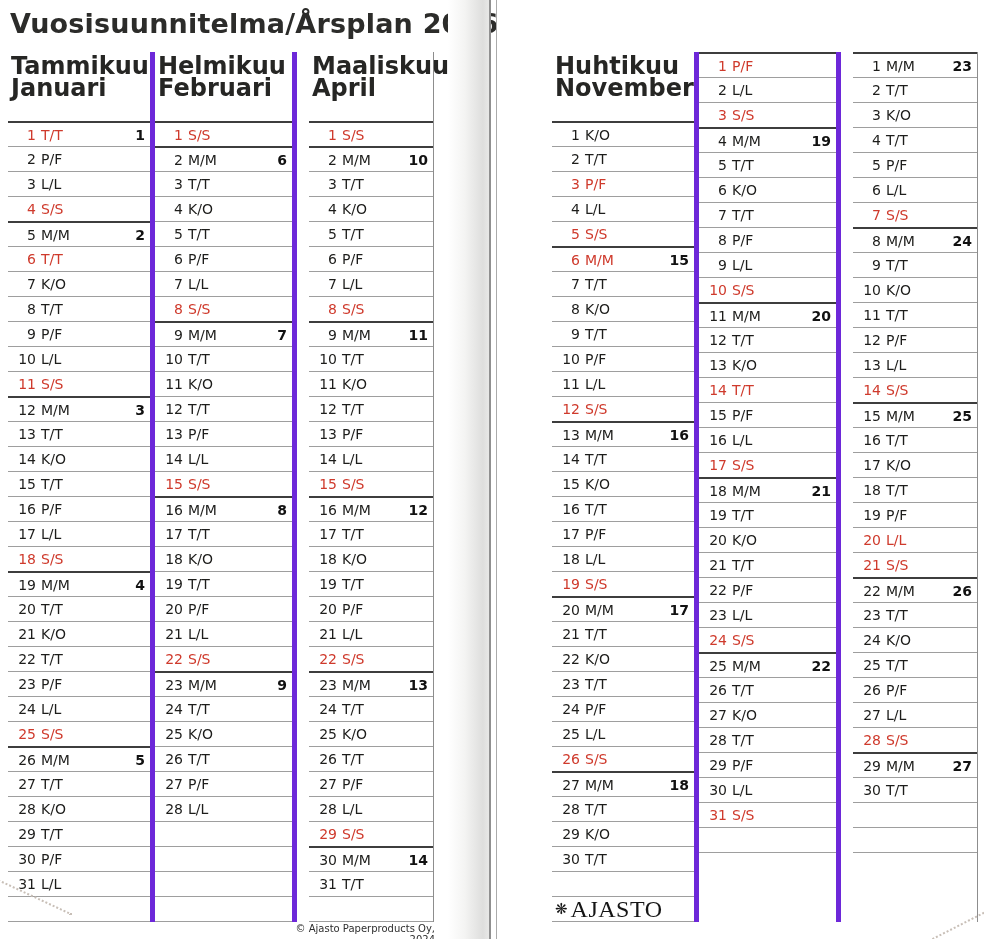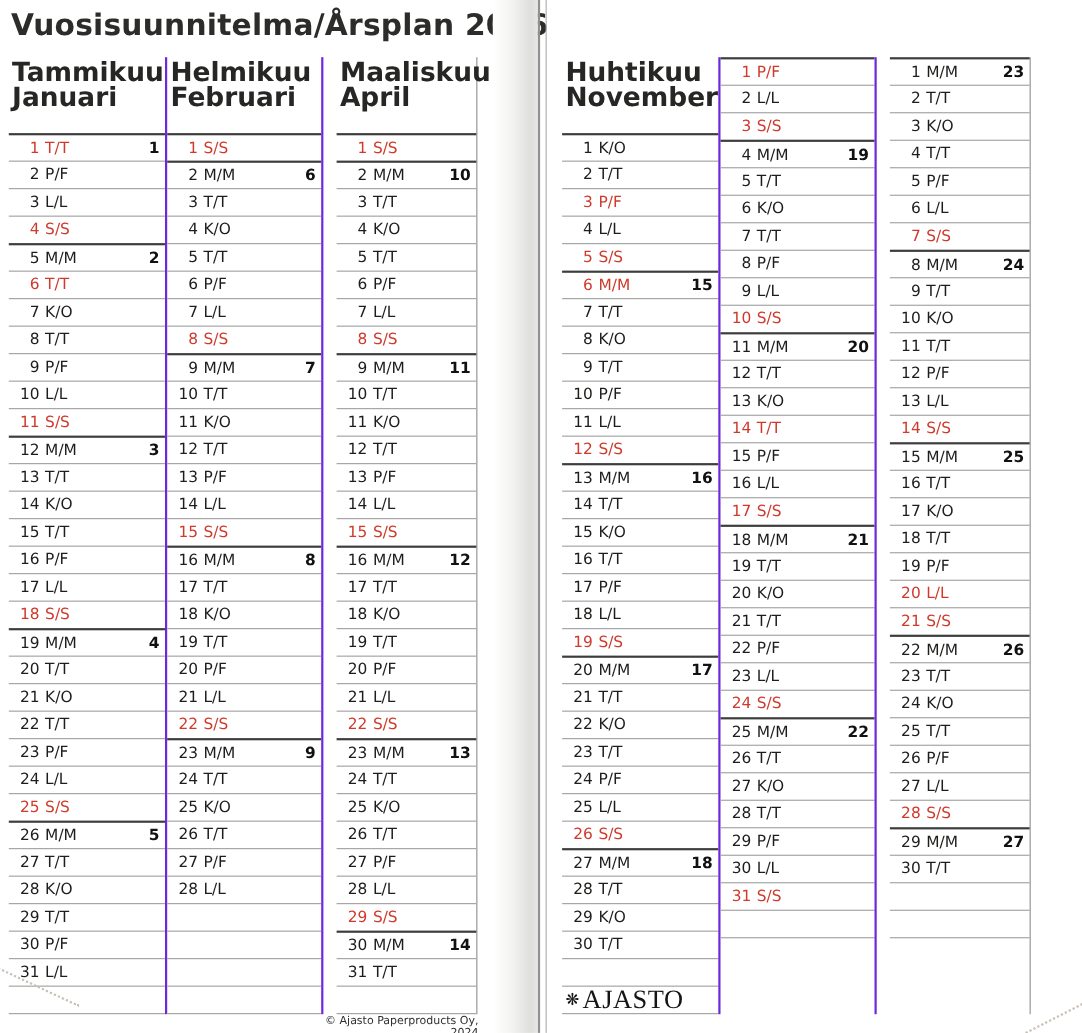--- a/index.html
+++ b/index.html
@@ -6,23 +6,23 @@
   .stage{
     position:relative;width:984px;height:939px;background:#ffffff;overflow:hidden;
     font-family:"DejaVu Sans","Liberation Sans",sans-serif;color:#1d1d1b;
   }
   .page-title{
     position:absolute;left:10px;top:8px;margin:0;
     font-size:27px;font-weight:600;color:#2c2c2a;letter-spacing:0.2px;
   }
   .months{position:absolute;top:52px;display:flex;align-items:stretch;}
   .months-left{left:8px;}
-  .months-right{left:511px;}
+  .months-right{left:552px;}
   .month{width:142px;box-sizing:border-box;position:relative;}
-  .month.divided{border-left:2px solid #6d28d9;}
+  .month.divided{border-left:5px solid #6d28d9;}
   .month.last{border-right:1px solid #8d8d8d;padding-left:12px;}
   .mh{height:69px;box-sizing:border-box;padding:3px 0 0 3px;}
   .mh .mname{font-size:24px;line-height:22px;font-weight:600;color:#262624;}
   .rows{height:800px;border-bottom:1px solid #9e9e9e;}
   .row{
     height:25px;box-sizing:border-box;display:flex;align-items:center;
     border-top:1px solid #9e9e9e;font-size:14px;padding:0 5px 0 3px;
   }
   .row.first,.row.week-start{border-top:2px solid #3d3d3d;}
   .num{width:25px;text-align:right;flex:0 0 auto;}

